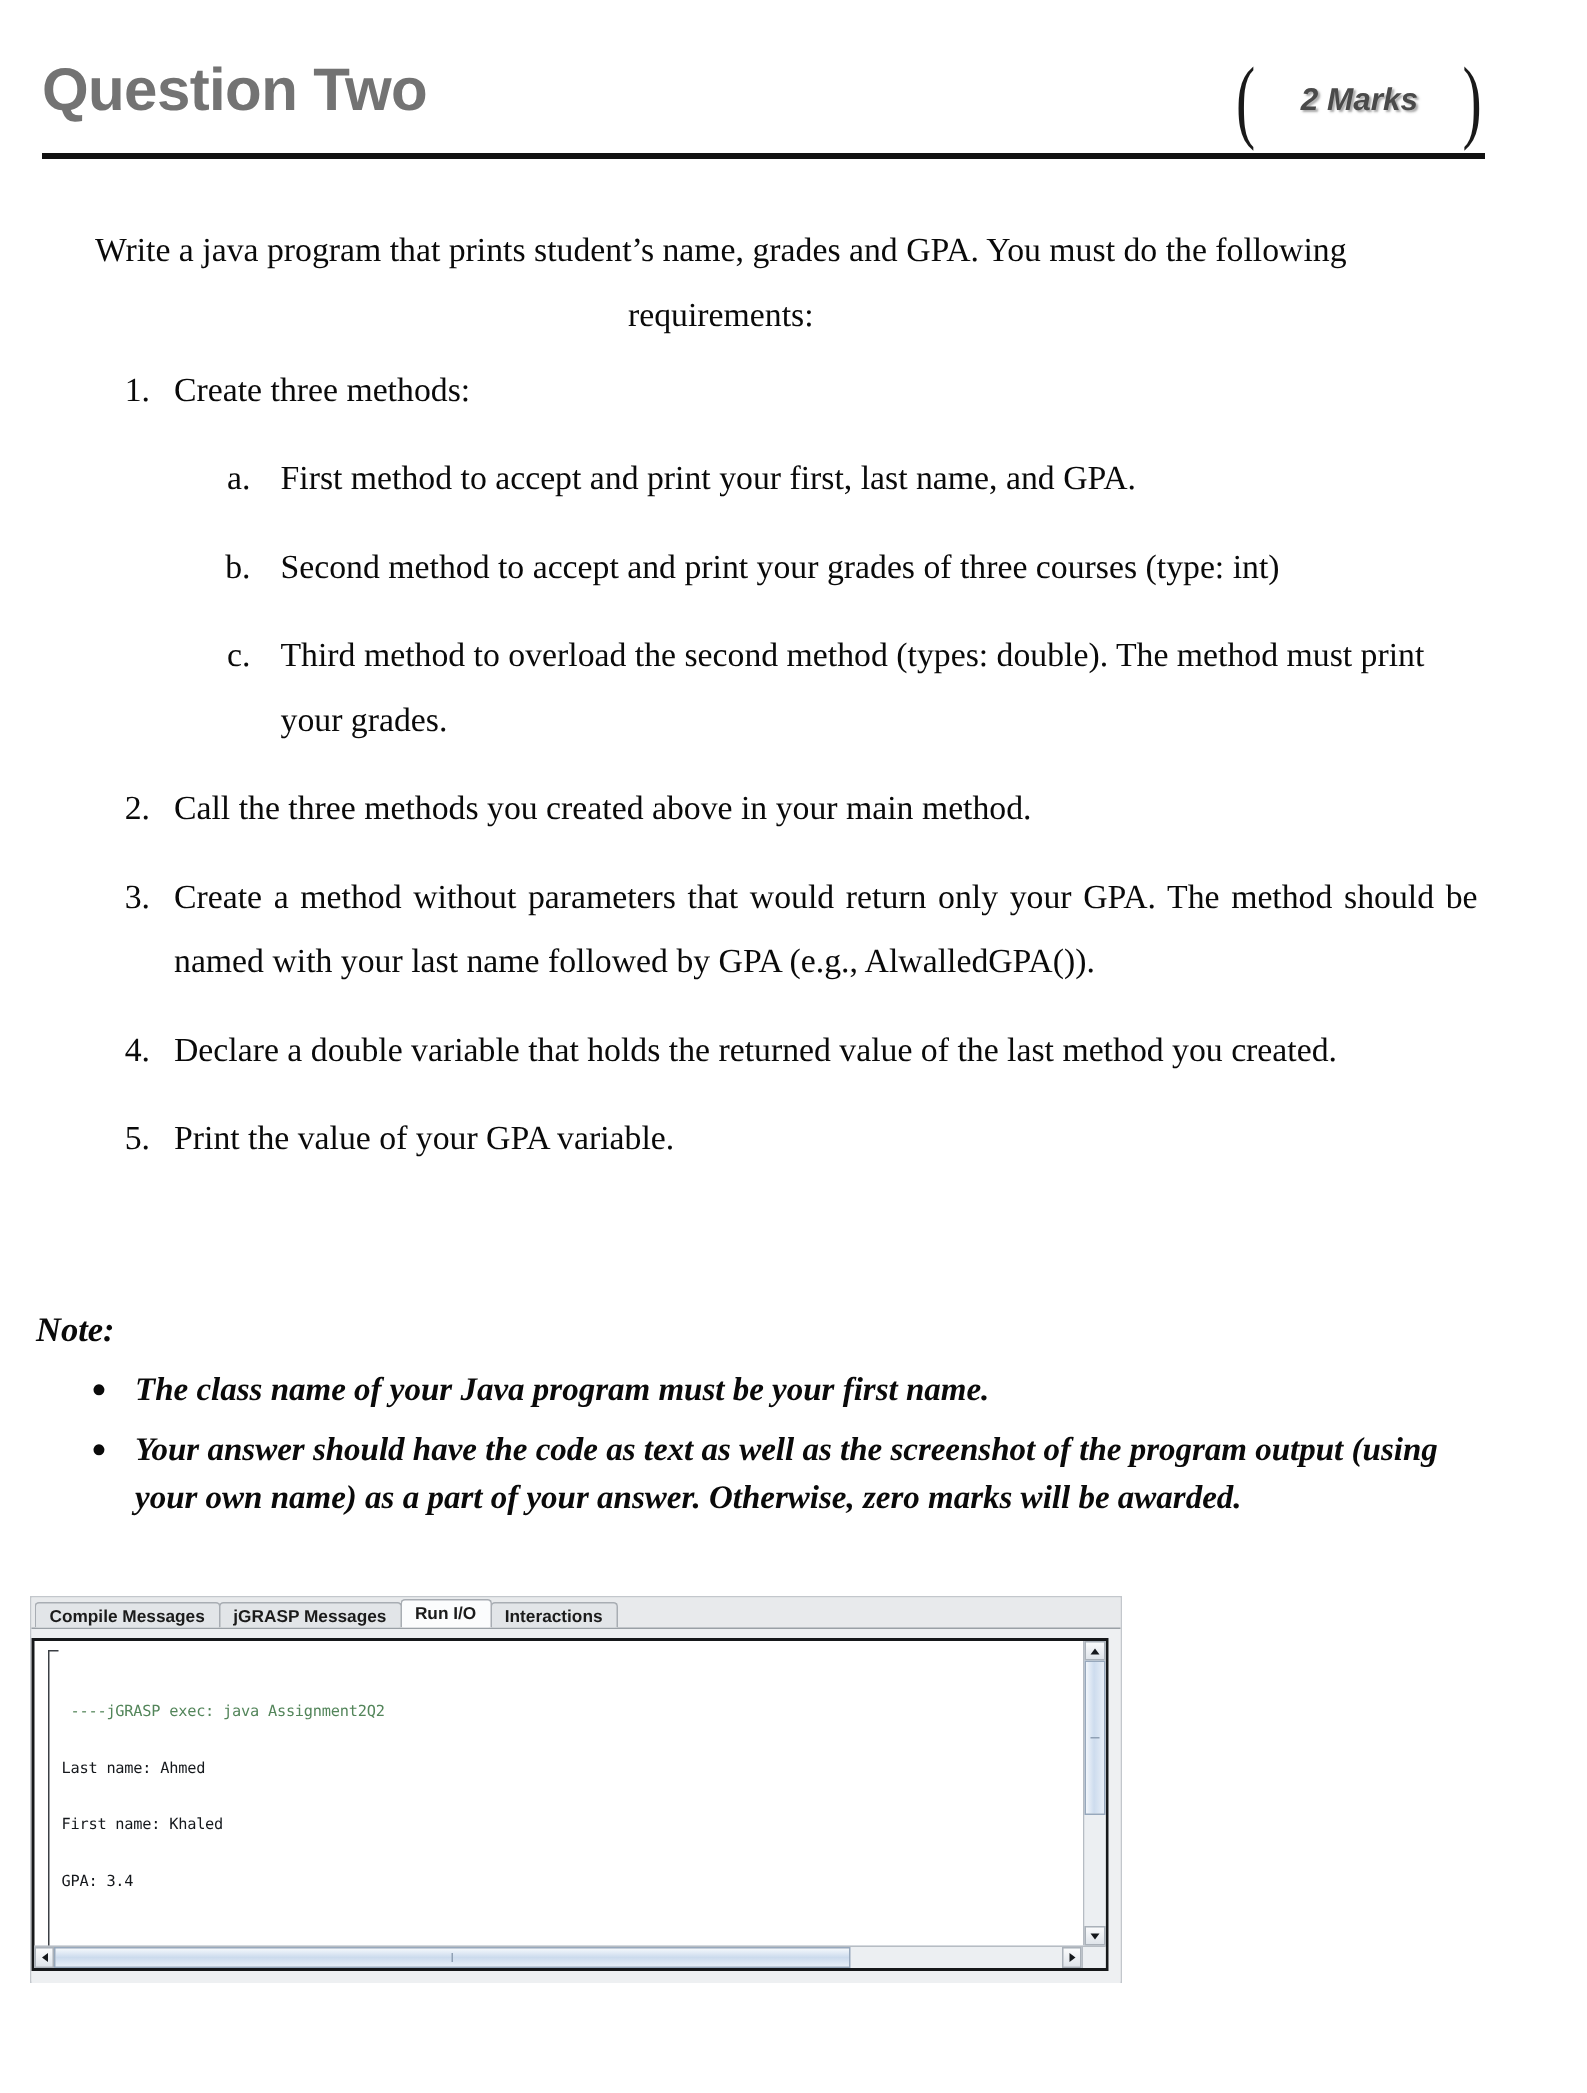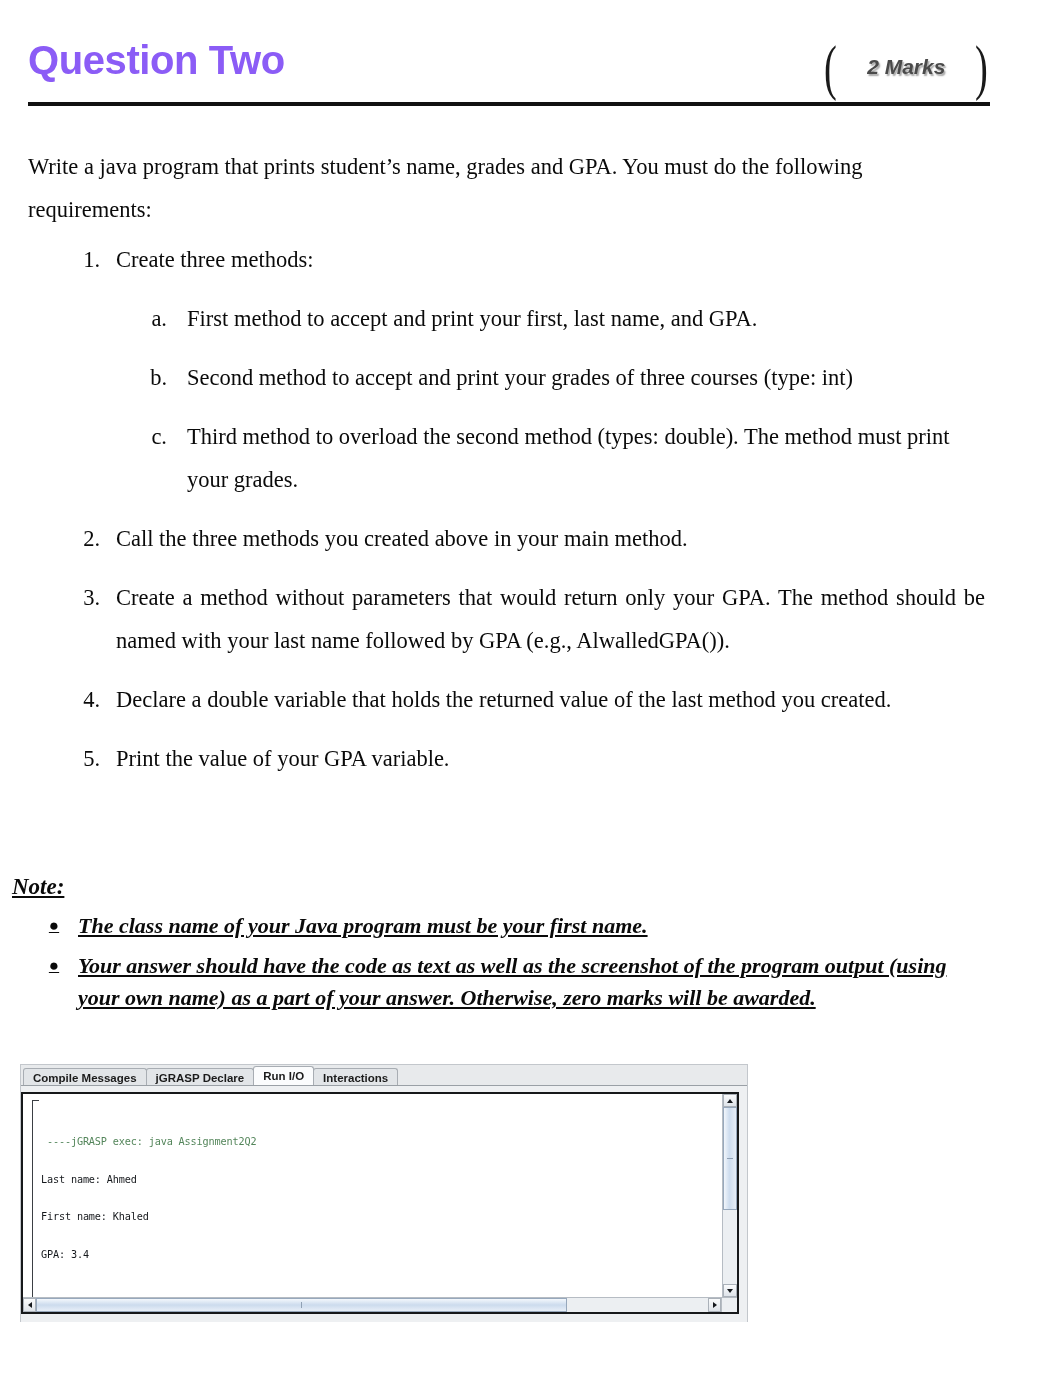--- a/index.html
+++ b/index.html
@@ -26,21 +26,21 @@
     height: 72px;
   }
   .header-title {
     position: absolute;
     left: 0;
     top: 4px;
     font-family: "Liberation Sans", "DejaVu Sans", sans-serif;
     font-weight: bold;
     font-size: 40px;
     letter-spacing: -0.4px;
-    color: #8b5cf6;
+    color: #737373;
     white-space: nowrap;
   }
   .marks-group {
     position: absolute;
     right: -2px;
     top: 0px;
     display: flex;
     align-items: center;
     height: 66px;
   }
@@ -72,21 +72,21 @@
   }
 
   
   .intro {
     position: absolute;
     left: 28px;
     top: 145px;
     width: 905px;
     font-size: 22.5px;
     line-height: 43px;
-    text-align: left;
+    text-align: center;
   }
 
   .olist {
     position: absolute;
     left: 28px;
     top: 238px;
     width: 957px;
   }
   .li-row {
     display: flex;
@@ -112,24 +112,23 @@
 
   
   .lvl2 { padding-left: 113px; }
   .lvl2 > .li-num { width: 26px; margin-right: 20px; }
 
   .sub-list { margin-top: 16px; }
 
   
   .note-wrap {
     position: absolute;
-    left: 12px;
+    left: 24px;
     top: 872px;
     width: 957px;
-    text-decoration: underline;
   }
   .note-head {
     font-style: italic;
     font-weight: bold;
     font-size: 23px;
     line-height: 30px;
   }
   .note-list {
     margin: 4px 0 0 0;
     padding: 0;
@@ -468,21 +467,21 @@
         <div class="note-text">Your answer should have the code as text as well as the screenshot of the program output (using your own name) as a part of your answer. Otherwise, zero marks will be awarded.</div>
       </div>
     </div>
   </div>
 
 
   <div class="jgrasp">
 
     <div class="tabstrip">
       <div class="tab">Compile Messages</div>
-      <div class="tab">jGRASP Declare</div>
+      <div class="tab">jGRASP Messages</div>
       <div class="tab active">Run I/O</div>
       <div class="tab">Interactions</div>
     </div>
 
     <div class="panel-body">
 
 
       <div class="console-outer">
         <div class="console-top">
 

